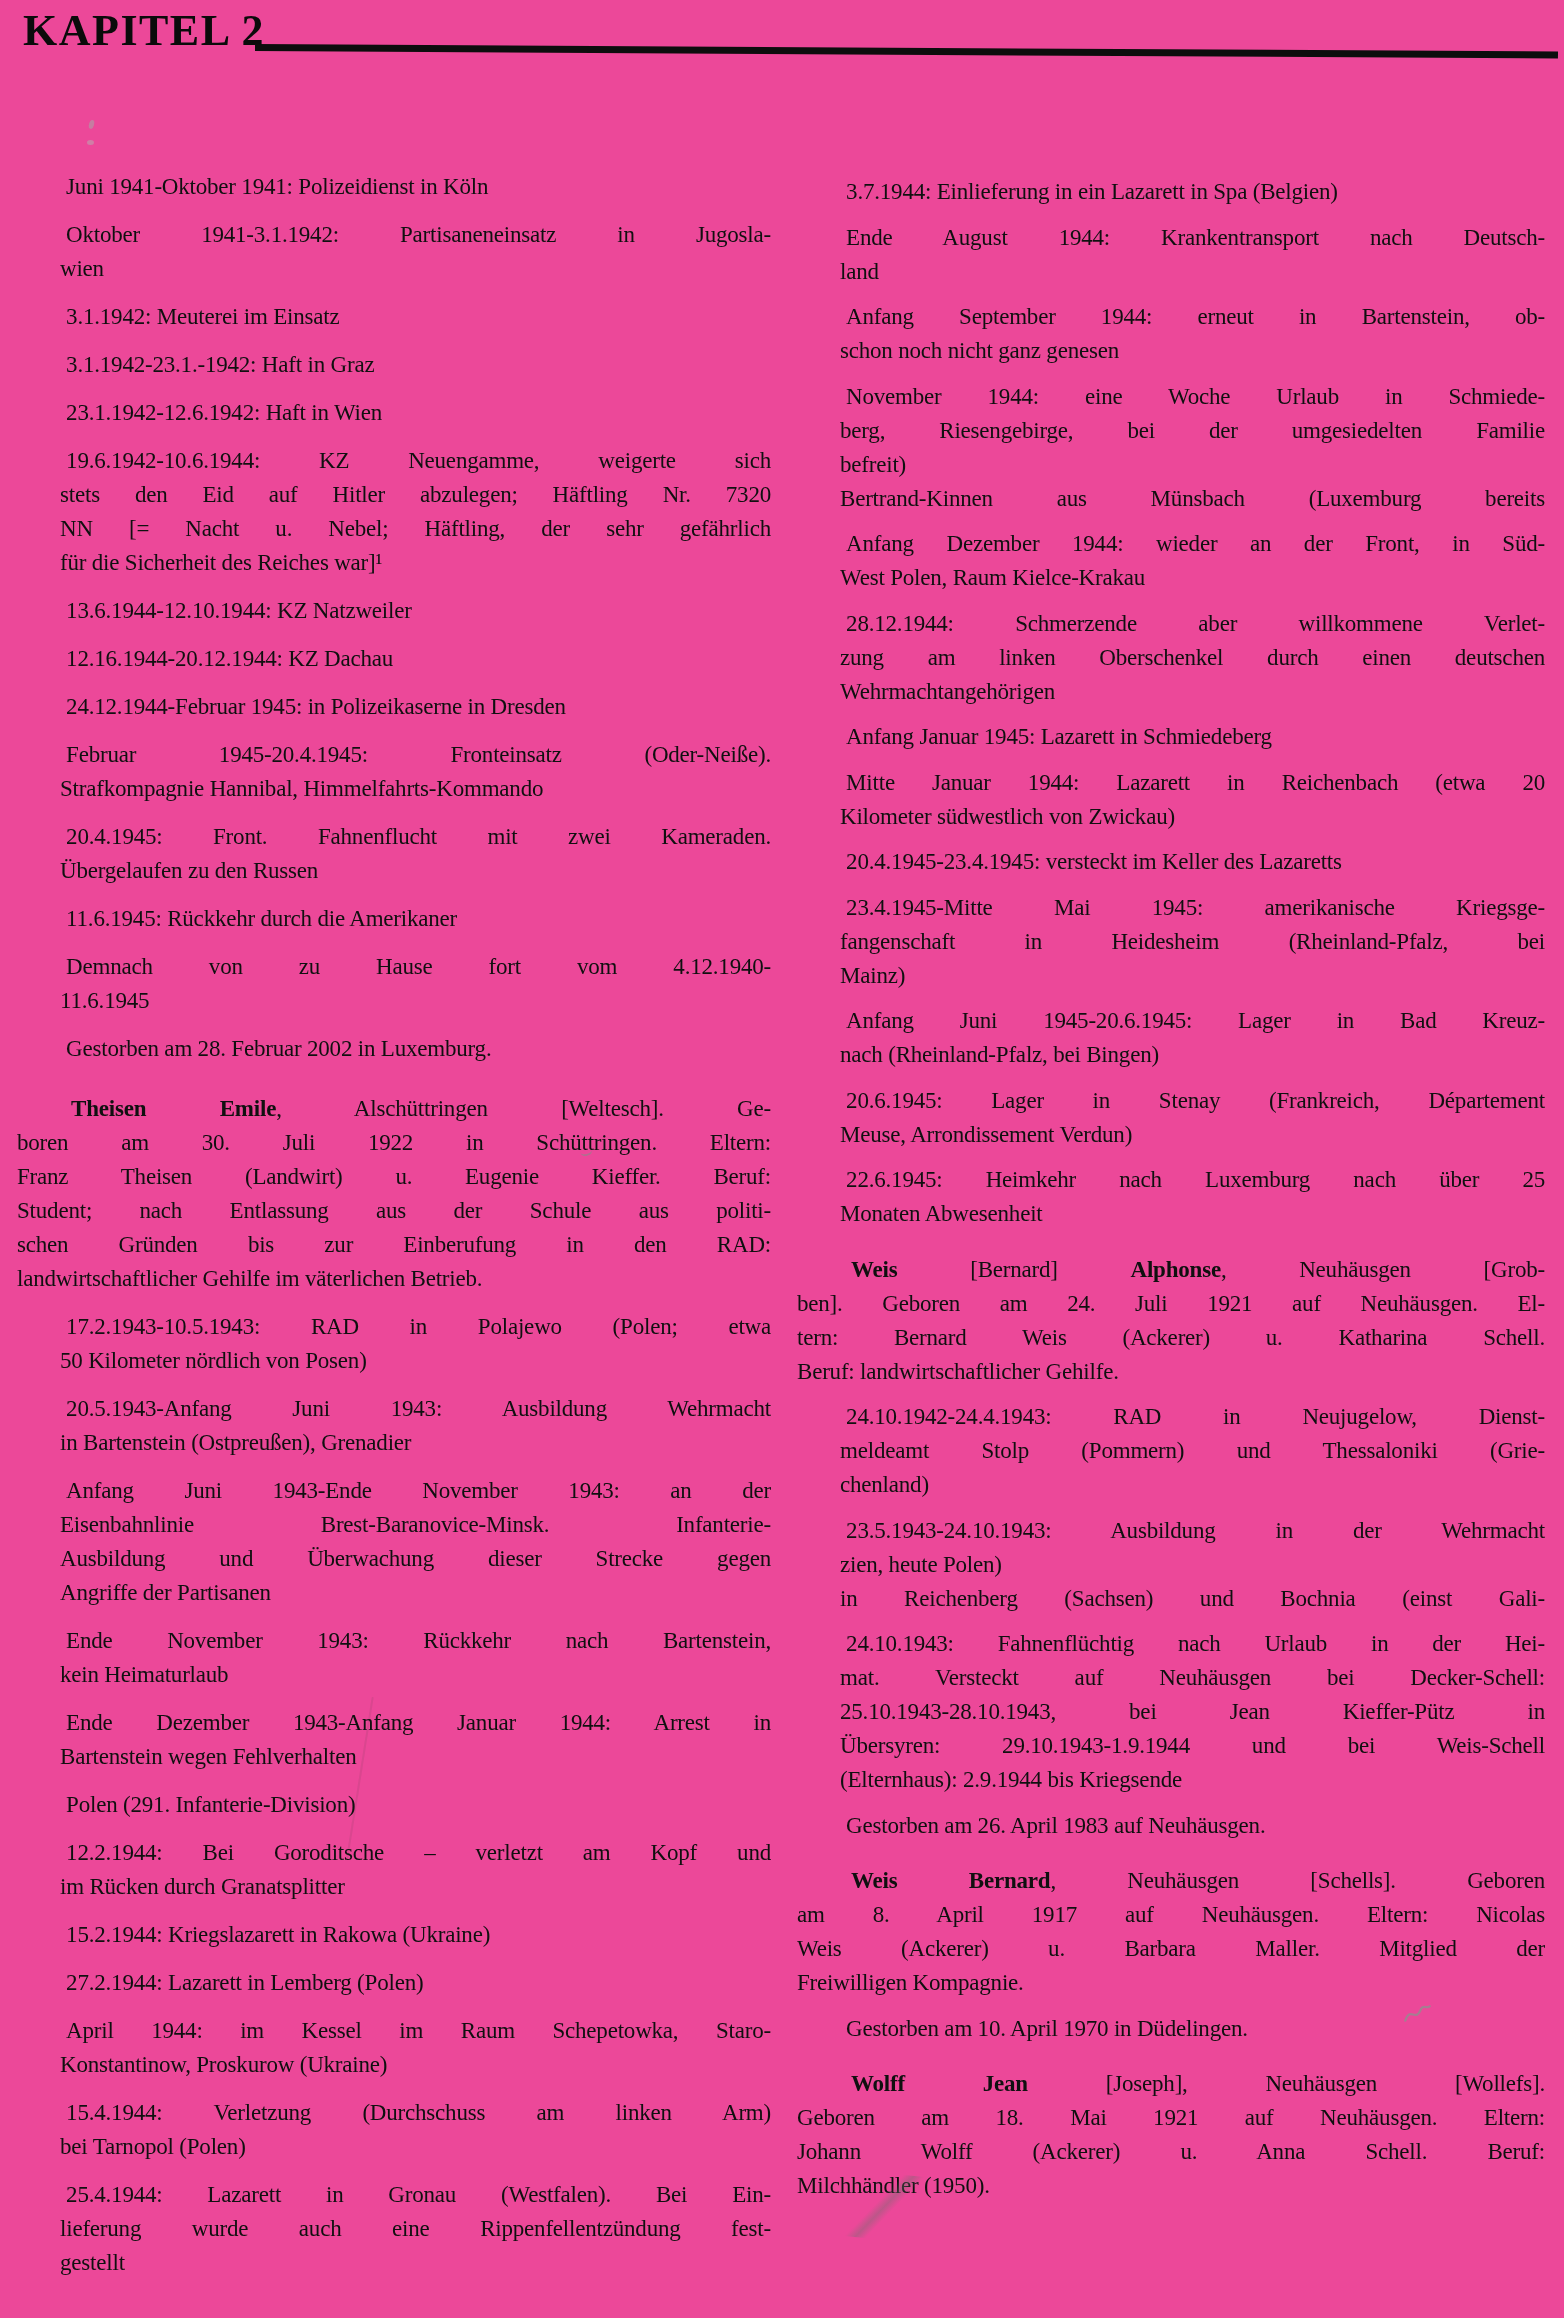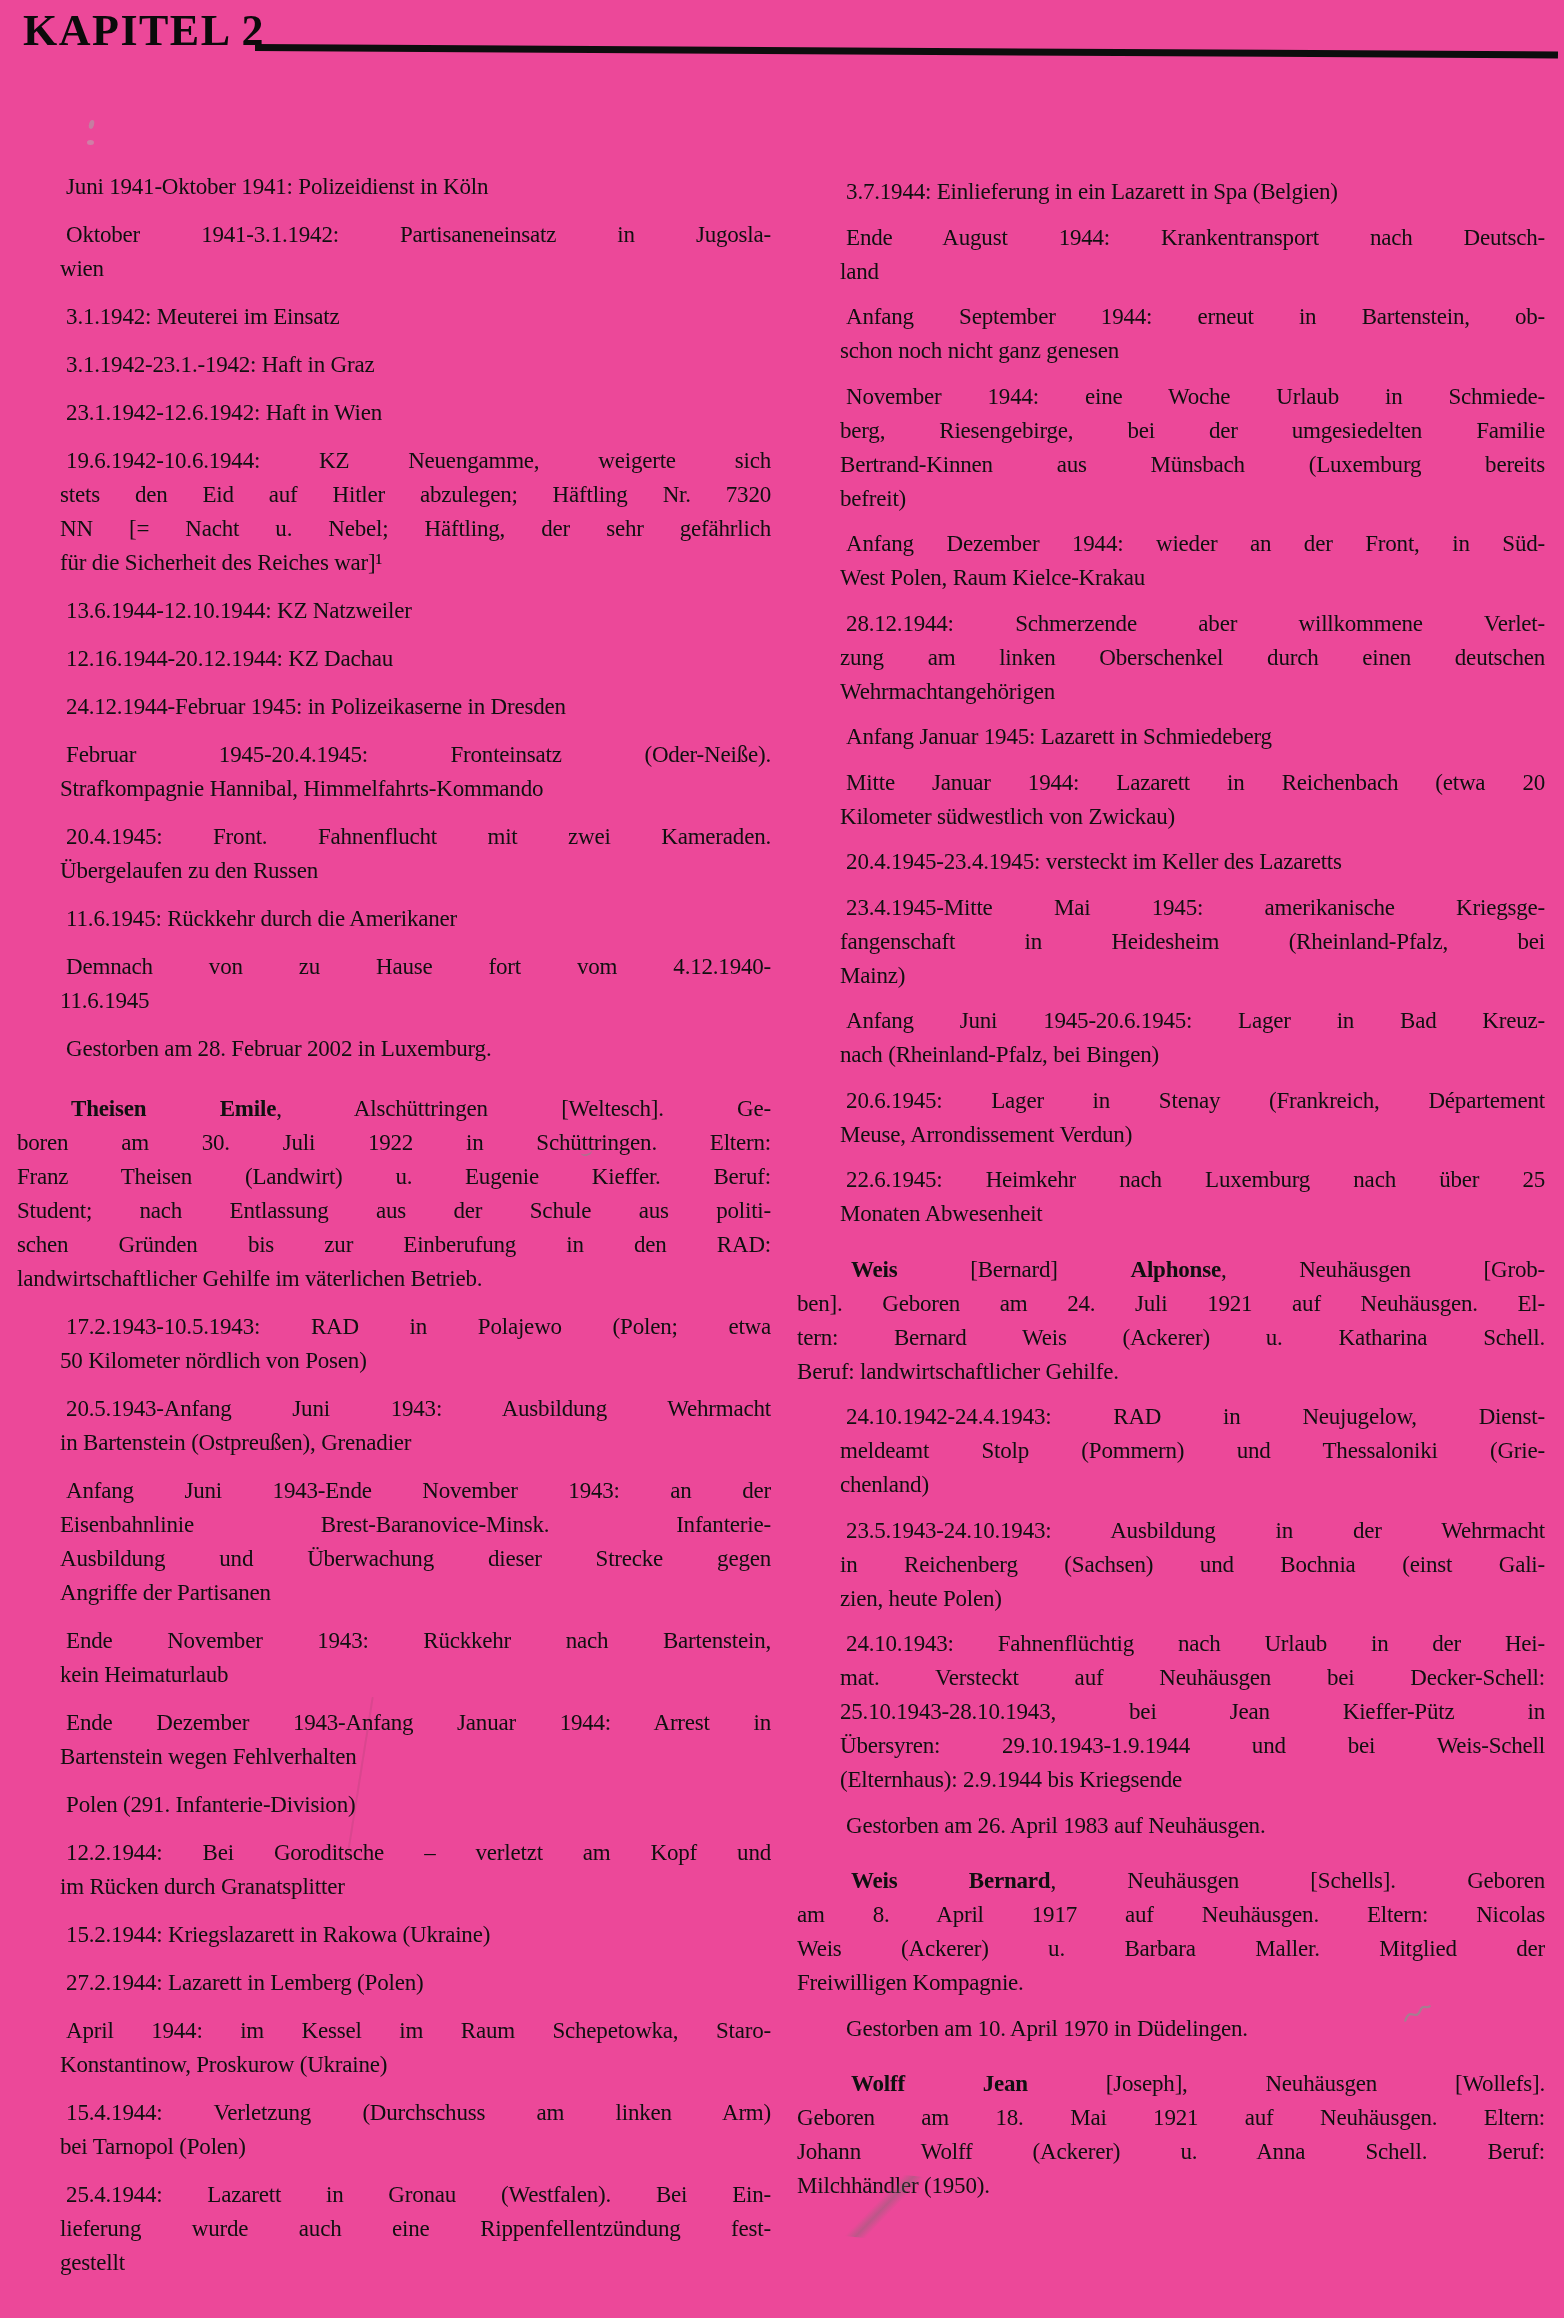--- a/index.html
+++ b/index.html
@@ -178,22 +178,22 @@
         <div class="line jl">Ende August 1944: Krankentransport nach Deutsch-</div>
         <div class="line">land</div>
       </div>
       <div class="block entry">
         <div class="line jl">Anfang September 1944: erneut in Bartenstein, ob-</div>
         <div class="line">schon noch nicht ganz genesen</div>
       </div>
       <div class="block entry">
         <div class="line jl">November 1944: eine Woche Urlaub in Schmiede-</div>
         <div class="line jl">berg, Riesengebirge, bei der umgesiedelten Familie</div>
+        <div class="line">befreit)</div>
         <div class="line jl">Bertrand-Kinnen aus Münsbach (Luxemburg bereits</div>
-        <div class="line">befreit)</div>
       </div>
       <div class="block entry">
         <div class="line jl">Anfang Dezember 1944: wieder an der Front, in Süd-</div>
         <div class="line">West Polen, Raum Kielce-Krakau</div>
       </div>
       <div class="block entry">
         <div class="line jl">28.12.1944: Schmerzende aber willkommene Verlet-</div>
         <div class="line jl">zung am linken Oberschenkel durch einen deutschen</div>
         <div class="line">Wehrmachtangehörigen</div>
       </div>
@@ -230,22 +230,22 @@
         <div class="line jl">tern: Bernard Weis (Ackerer) u. Katharina Schell.</div>
         <div class="line">Beruf: landwirtschaftlicher Gehilfe.</div>
       </div>
       <div class="block entry">
         <div class="line jl">24.10.1942-24.4.1943: RAD in Neujugelow, Dienst-</div>
         <div class="line jl">meldeamt Stolp (Pommern) und Thessaloniki (Grie-</div>
         <div class="line">chenland)</div>
       </div>
       <div class="block entry">
         <div class="line jl">23.5.1943-24.10.1943: Ausbildung in der Wehrmacht</div>
+        <div class="line">zien, heute Polen)</div>
         <div class="line jl">in Reichenberg (Sachsen) und Bochnia (einst Gali-</div>
-        <div class="line">zien, heute Polen)</div>
       </div>
       <div class="block entry">
         <div class="line jl">24.10.1943: Fahnenflüchtig nach Urlaub in der Hei-</div>
         <div class="line jl">mat. Versteckt auf Neuhäusgen bei Decker-Schell:</div>
         <div class="line jl">25.10.1943-28.10.1943, bei Jean Kieffer-Pütz in</div>
         <div class="line jl">Übersyren: 29.10.1943-1.9.1944 und bei Weis-Schell</div>
         <div class="line">(Elternhaus): 2.9.1944 bis Kriegsende</div>
       </div>
       <div class="block entry">
         <div class="line">Gestorben am 26. April 1983 auf Neuhäusgen.</div>

